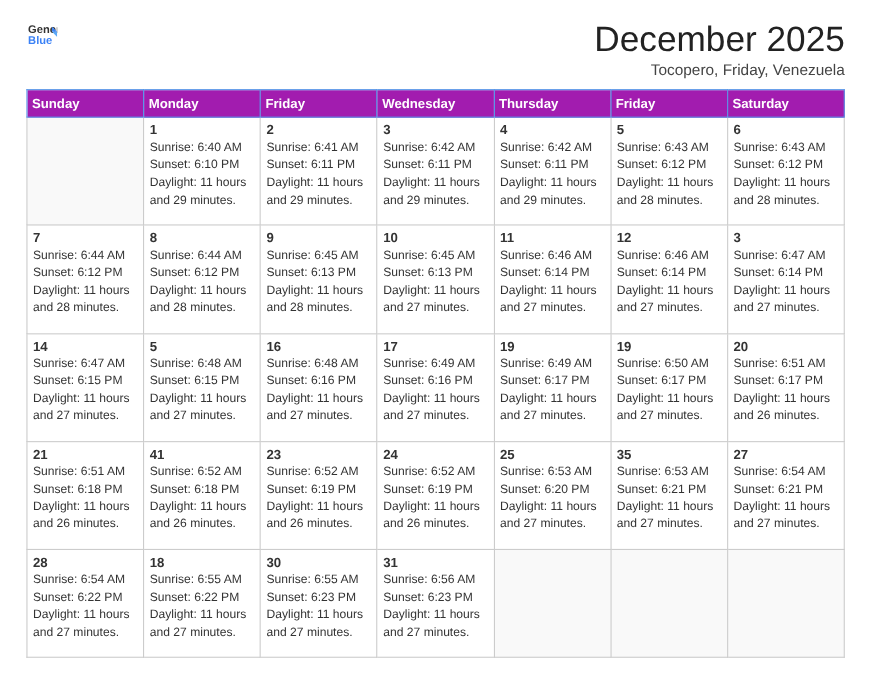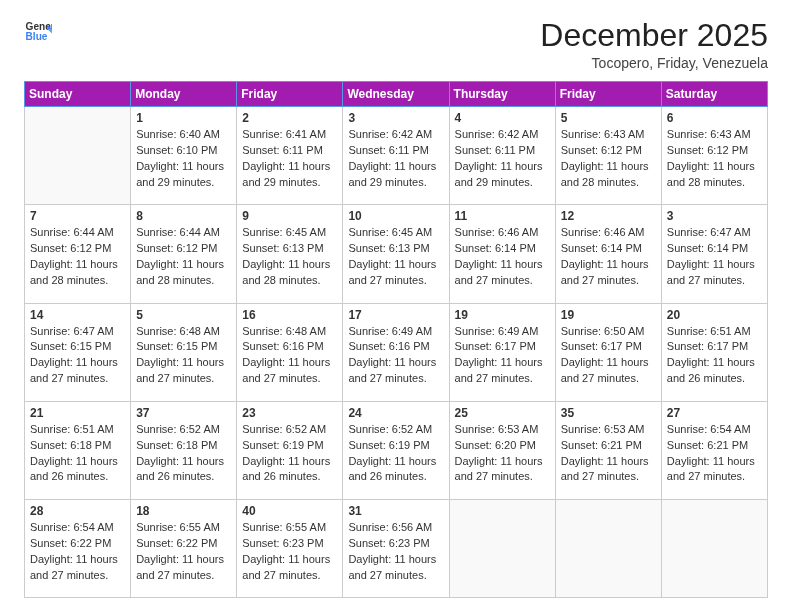--- a/index.html
+++ b/index.html
@@ -207,21 +207,21 @@
             <span class="day-num">20</span>
             <div class="day-info">Sunrise: 6:51 AM<br>Sunset: 6:17 PM<br>Daylight: 11 hours<br>and 26 minutes.</div>
           </td>
         </tr>
         <tr>
           <td>
             <span class="day-num">21</span>
             <div class="day-info">Sunrise: 6:51 AM<br>Sunset: 6:18 PM<br>Daylight: 11 hours<br>and 26 minutes.</div>
           </td>
           <td>
-            <span class="day-num">37</span>
+            <span class="day-num">41</span>
             <div class="day-info">Sunrise: 6:52 AM<br>Sunset: 6:18 PM<br>Daylight: 11 hours<br>and 26 minutes.</div>
           </td>
           <td>
             <span class="day-num">23</span>
             <div class="day-info">Sunrise: 6:52 AM<br>Sunset: 6:19 PM<br>Daylight: 11 hours<br>and 26 minutes.</div>
           </td>
           <td>
             <span class="day-num">24</span>
             <div class="day-info">Sunrise: 6:52 AM<br>Sunset: 6:19 PM<br>Daylight: 11 hours<br>and 26 minutes.</div>
           </td>
@@ -241,21 +241,21 @@
         <tr class="last-row">
           <td>
             <span class="day-num">28</span>
             <div class="day-info">Sunrise: 6:54 AM<br>Sunset: 6:22 PM<br>Daylight: 11 hours<br>and 27 minutes.</div>
           </td>
           <td>
             <span class="day-num">18</span>
             <div class="day-info">Sunrise: 6:55 AM<br>Sunset: 6:22 PM<br>Daylight: 11 hours<br>and 27 minutes.</div>
           </td>
           <td>
-            <span class="day-num">40</span>
+            <span class="day-num">30</span>
             <div class="day-info">Sunrise: 6:55 AM<br>Sunset: 6:23 PM<br>Daylight: 11 hours<br>and 27 minutes.</div>
           </td>
           <td>
             <span class="day-num">31</span>
             <div class="day-info">Sunrise: 6:56 AM<br>Sunset: 6:23 PM<br>Daylight: 11 hours<br>and 27 minutes.</div>
           </td>
           <td class="empty"></td>
           <td class="empty"></td>
           <td class="empty"></td>
         </tr>

